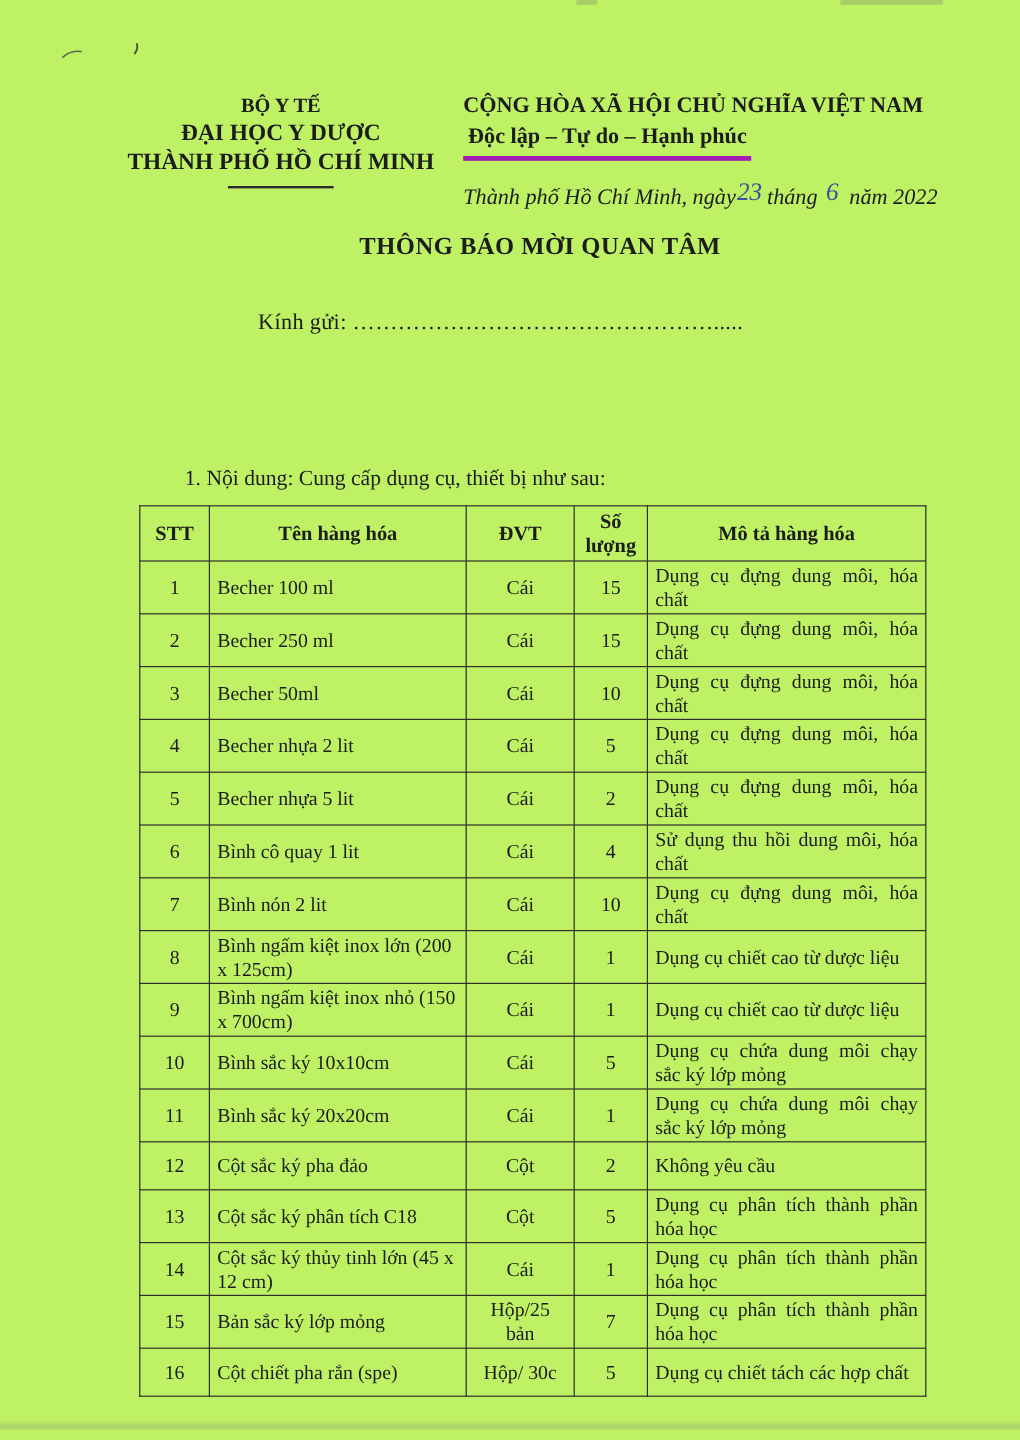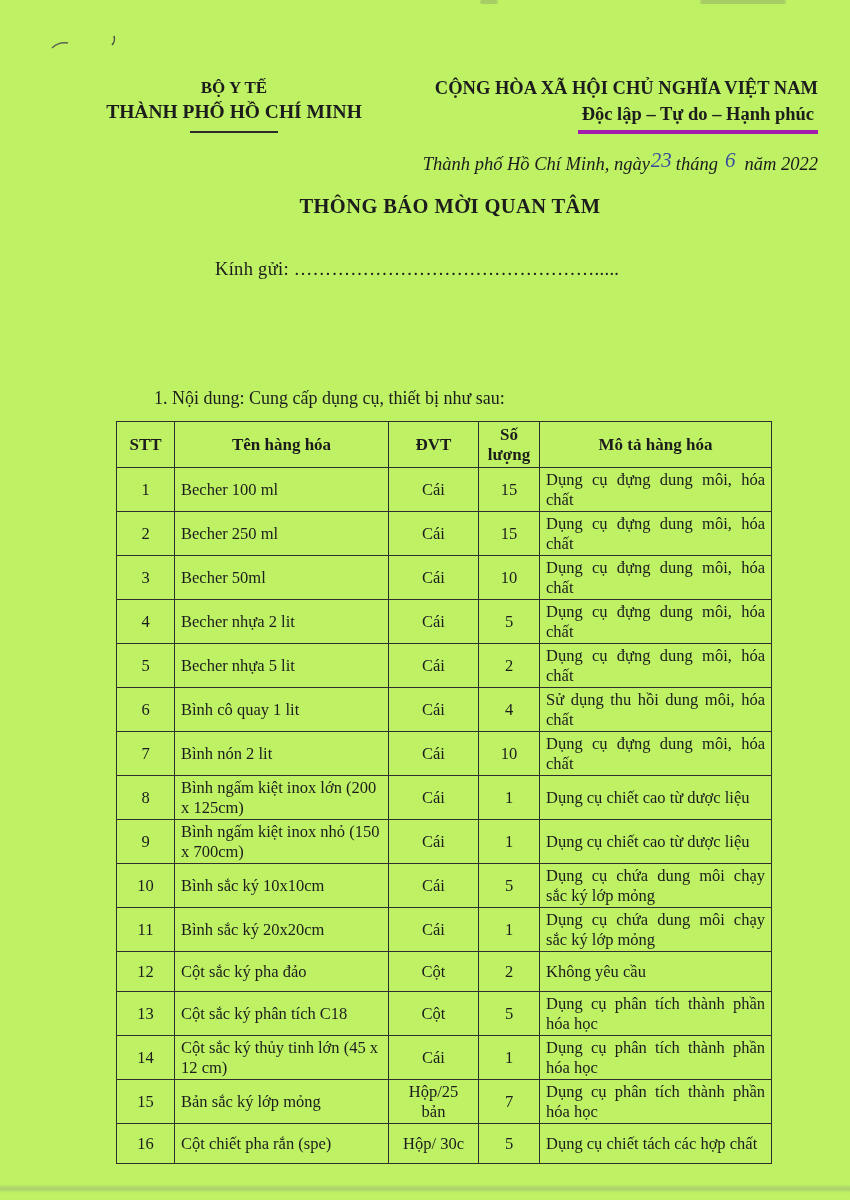--- a/index.html
+++ b/index.html
@@ -8,21 +8,21 @@
     position:relative;width:850px;height:1200px;overflow:hidden;
     background:#bef264;color:#1c1c1c;
     font-family:"Liberation Serif","DejaVu Serif",serif;
   }
   
   .hdr-left{position:absolute;left:88px;top:76px;width:292px;text-align:center;line-height:24px;}
   .hdr-left .l1{font-size:17px;font-weight:bold;}
   .hdr-left .l2{font-size:19.5px;font-weight:bold;}
   .hdr-left .l3{font-size:19.5px;font-weight:bold;}
   .hdr-left .rule{width:88px;border-top:2px solid #2c2c2c;margin:7px auto 0;}
-  .hdr-right{position:absolute;left:386px;top:76px;width:432px;text-align:right;}
+  .hdr-right{position:absolute;left:386px;top:76px;width:432px;text-align:left;}
   .hdr-right .l1{font-size:18.5px;font-weight:bold;line-height:24px;}
   .hdr-right .l2{display:inline-block;font-size:18.5px;font-weight:bold;line-height:24px;
                  border-bottom:4px solid #a21caf;padding:0 4px 4px;margin-top:2px;}
   .dateline{margin-top:17px;font-style:italic;font-size:18.5px;white-space:nowrap;}
   .hand{color:#3c4da0;font-size:21px;position:relative;top:-3px;font-style:italic;}
   .d-day{margin:0 4px 0 1px;}
   .d-month{margin:0 9px 0 7px;}
   .d-mid{margin-right:0;}
   
   .title{position:absolute;top:195px;left:0;width:850px;box-sizing:border-box;padding-left:50px;
@@ -54,20 +54,21 @@
 
   <svg class="pen-marks" viewBox="0 0 84 22">
     <path d="M4 16 C 8 12, 14 10, 20 11" stroke="#4a4a4a" stroke-width="1.4" fill="none" opacity="0.85"></path>
     <path d="M66 4 C 67 7, 66 11, 64 13" stroke="#3f3f3f" stroke-width="1.6" fill="none" opacity="0.9"></path>
   </svg>
   <div class="smudge-top" style="left:480px;width:18px;"></div>
   <div class="smudge-top" style="left:700px;width:86px;"></div>
 
   <div class="hdr-left">
     <div class="l1">BỘ Y TẾ</div>
+    <div class="l2">ĐẠI HỌC Y DƯỢC</div>
     <div class="l3">THÀNH PHỐ HỒ CHÍ MINH</div>
     <div class="rule"></div>
   </div>
 
   <div class="hdr-right">
     <div class="l1">CỘNG HÒA XÃ HỘI CHỦ NGHĨA VIỆT NAM</div>
     <div><span class="l2">Độc lập – Tự do – Hạnh phúc</span></div>
     <div class="dateline">
       <span>Thành phố Hồ Chí Minh, ngày</span><span class="hand d-day">23</span><span class="d-mid">tháng</span><span class="hand d-month">6</span><span>năm 2022</span>
     </div>

